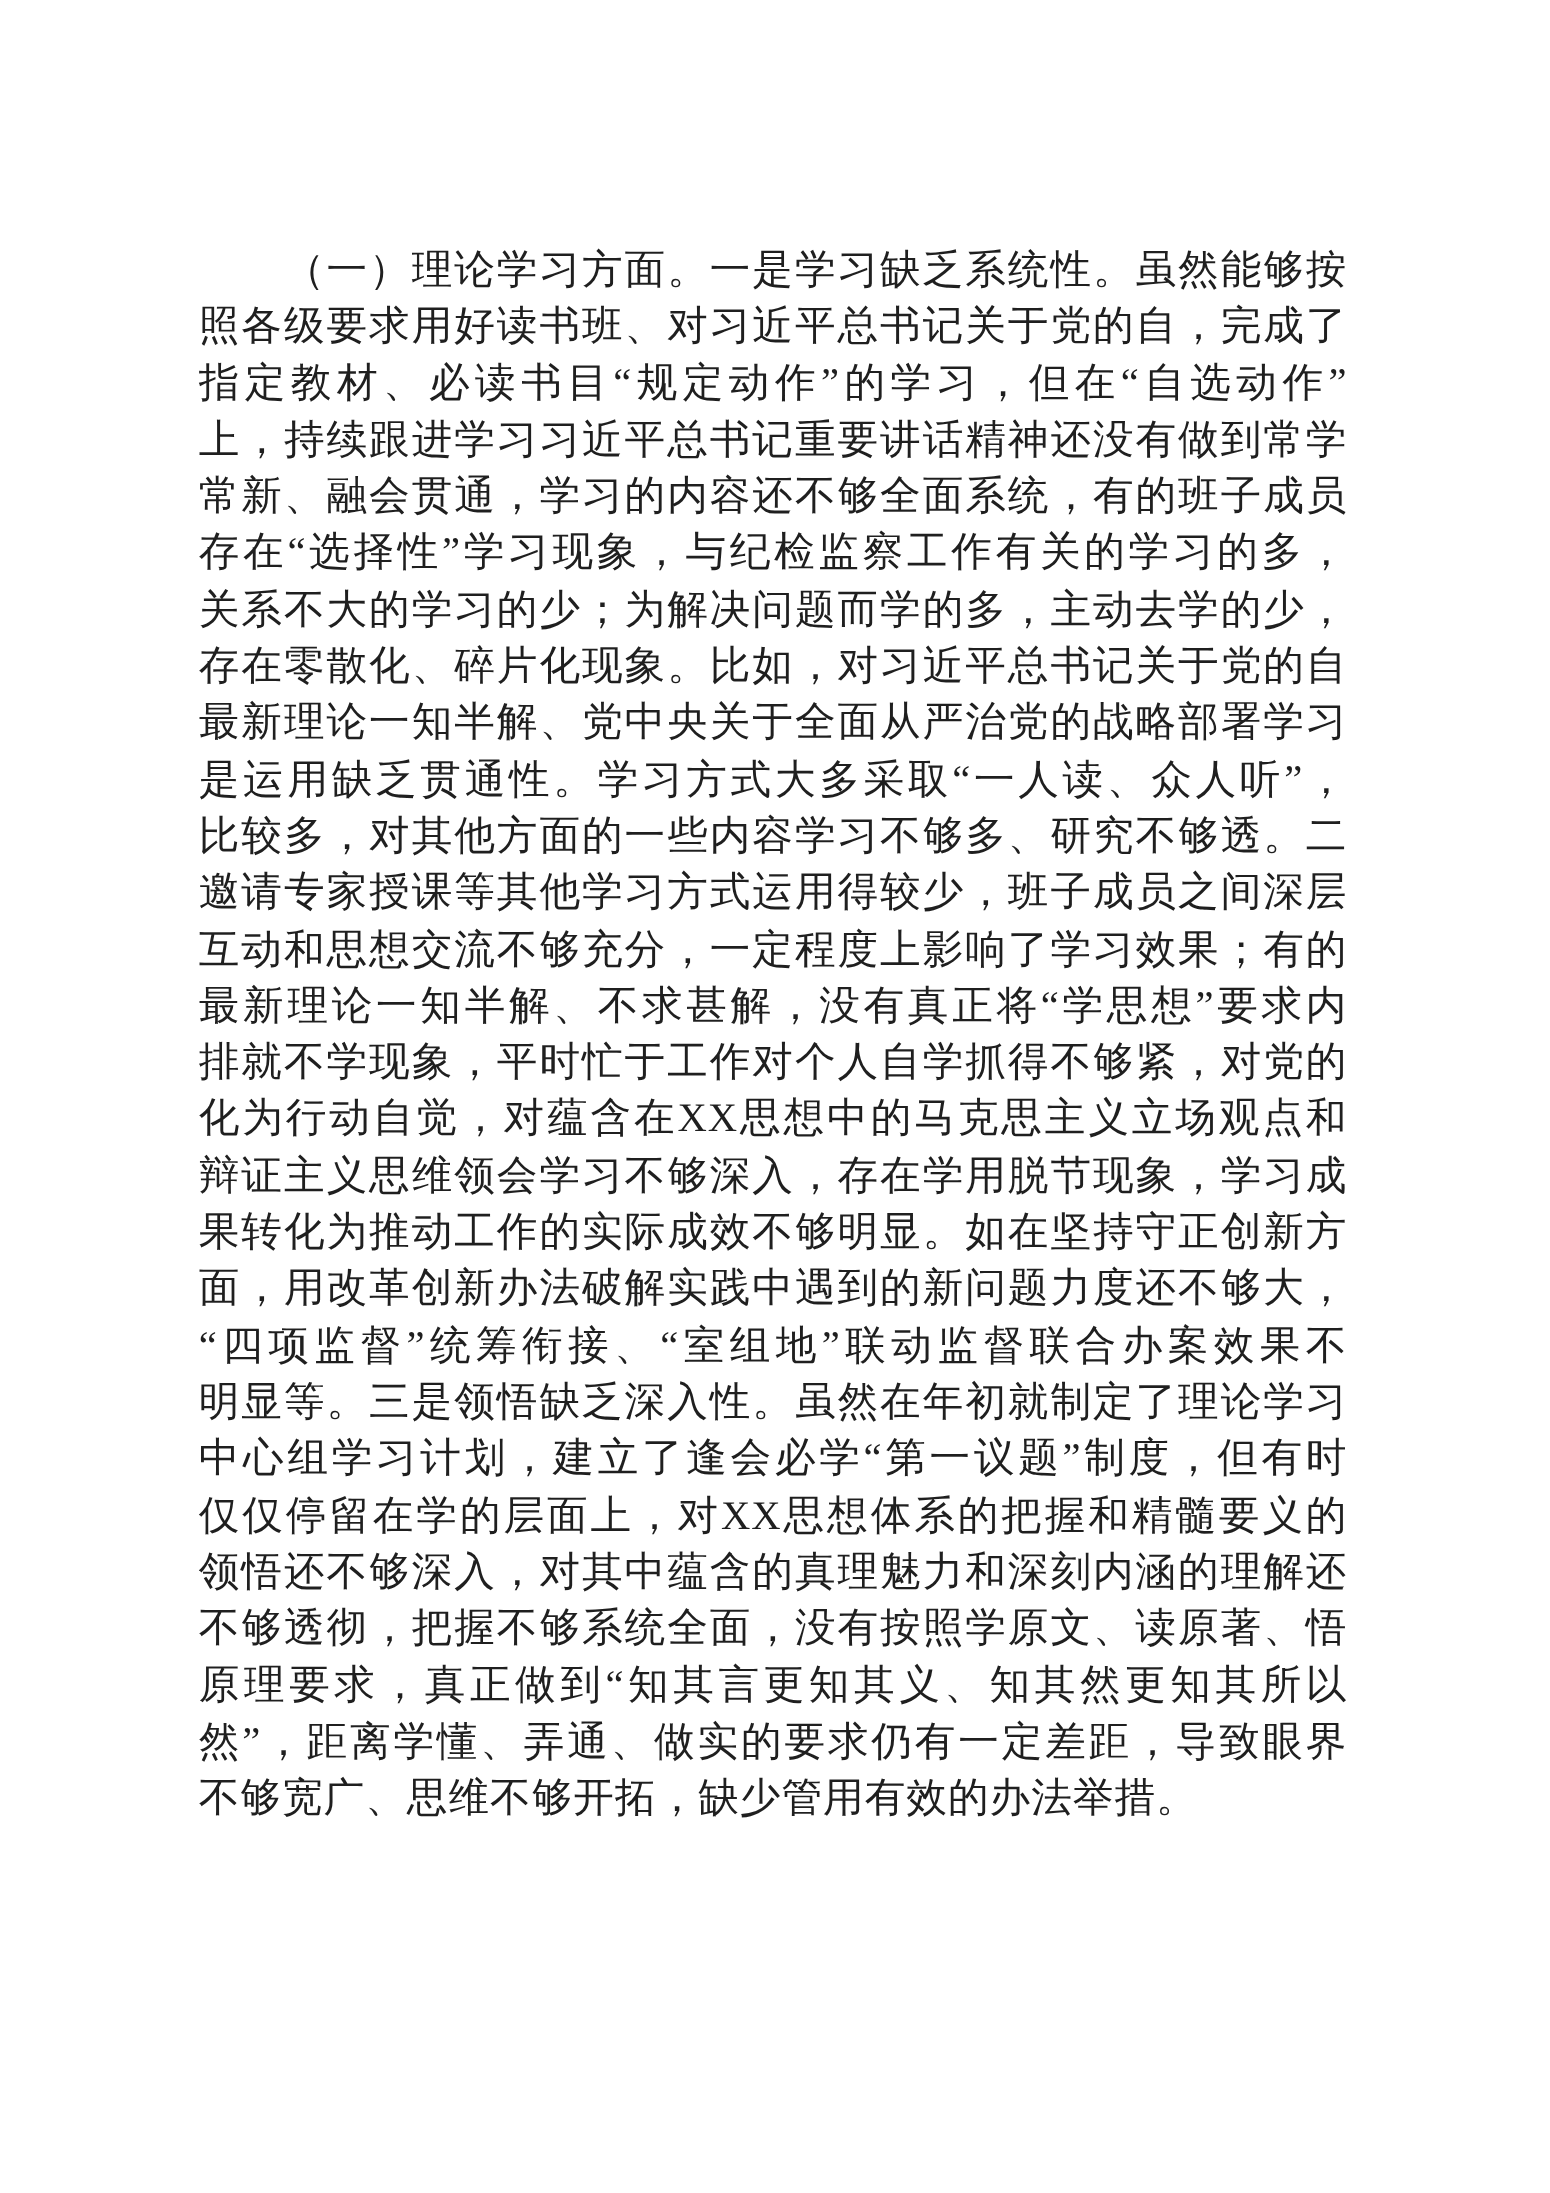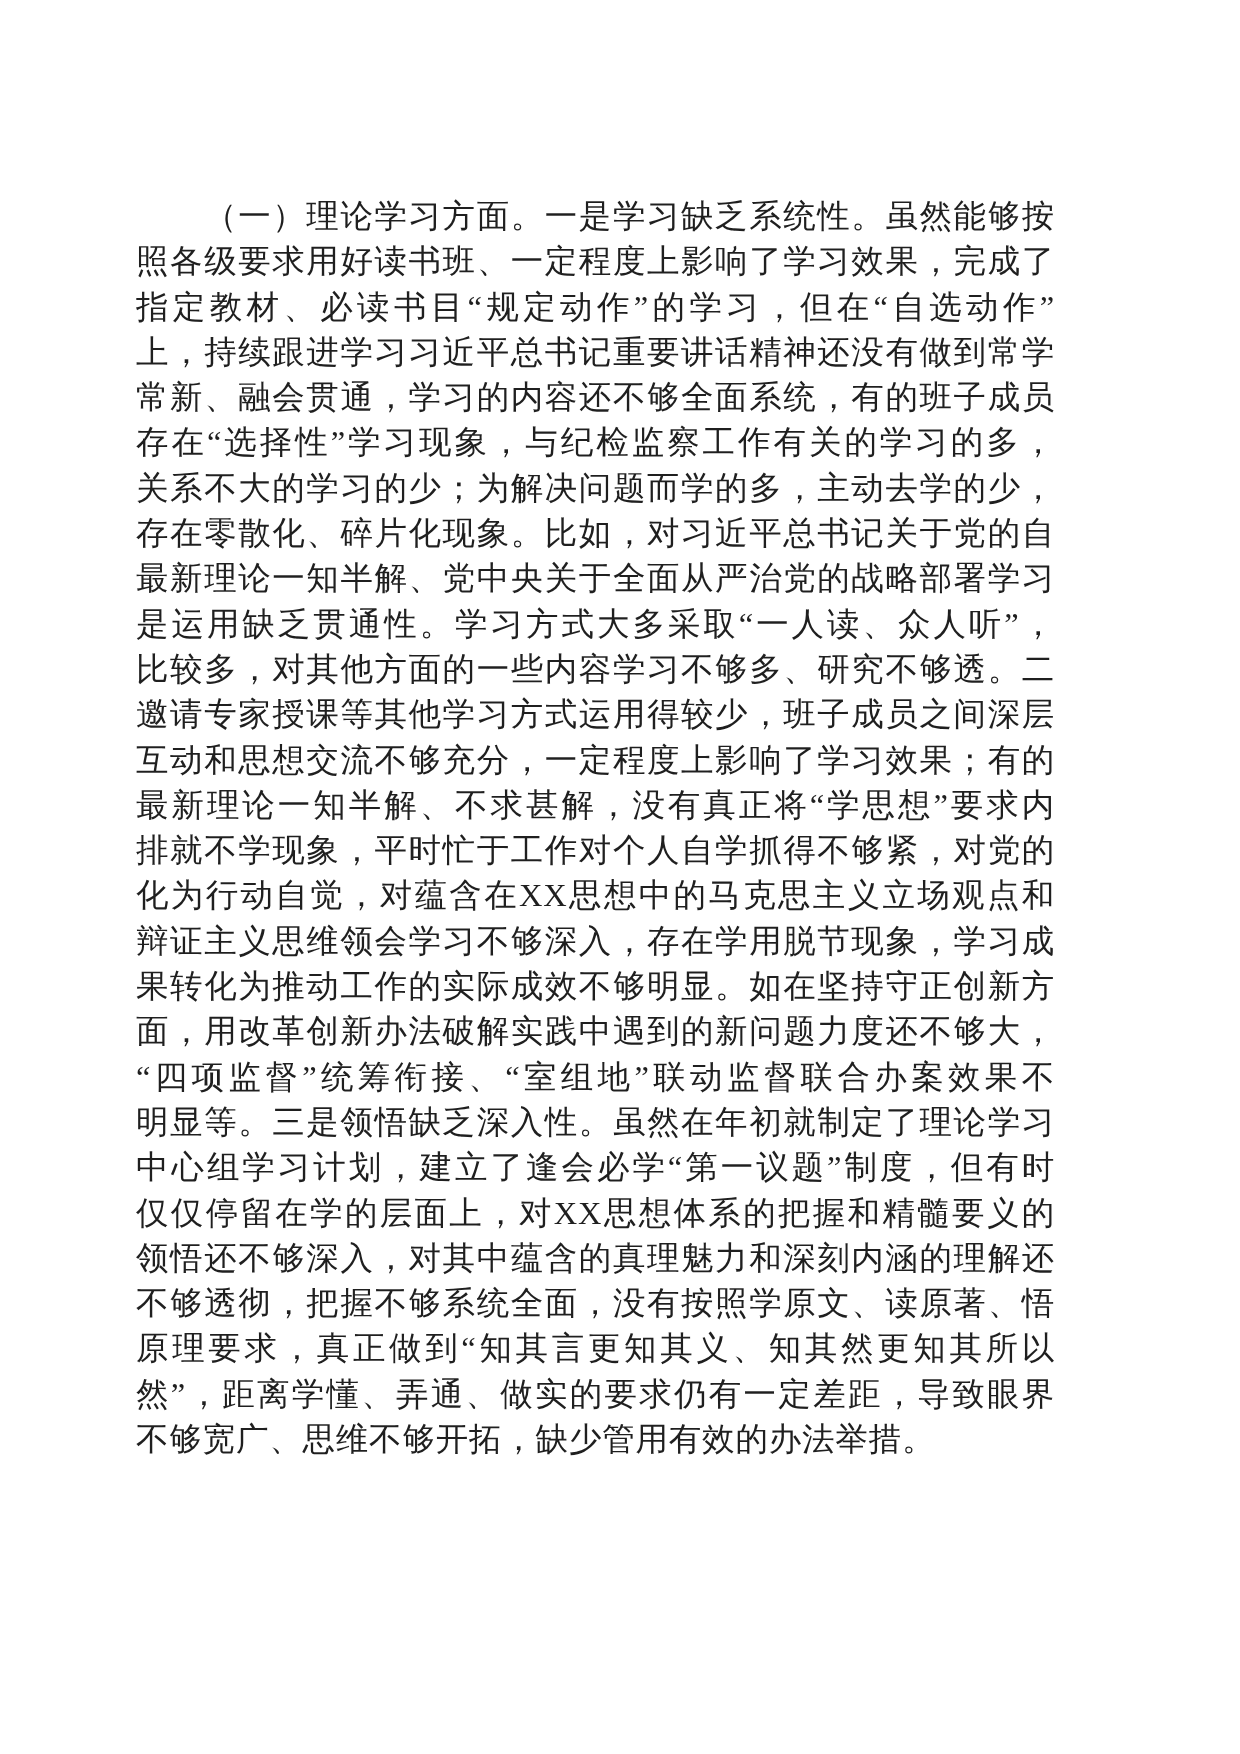--- a/index.html
+++ b/index.html
@@ -14,21 +14,21 @@
   .page {
     position: relative;
     width: 1240px;
     height: 1754px;
     background: #ffffff;
     overflow: hidden;
     font-family: "Liberation Serif", "DejaVu Serif", serif;
   }
   .textblock {
     position: absolute;
-    left: 136px;
+    left: 159px;
     top: 194px;
     width: 919px;
     font-size: 32.5px;
     color: #1f1f1f;
   }
   .line {
     height: 45.3px;
     line-height: 45.3px;
     letter-spacing: 0.8px;
     text-align: justify;
@@ -39,21 +39,21 @@
   .line.last {
     text-align-last: left;
   }
 </style>
 </head>
 <body>
 
 <div class="page">
   <div class="textblock">
     <div class="line">　　（一）理论学习方面。一是学习缺乏系统性。虽然能够按</div>
-    <div class="line">照各级要求用好读书班、一定程度上影响了学习效果，完成了</div>
+    <div class="line">照各级要求用好读书班、对习近平总书记关于党的自，完成了</div>
     <div class="line">指定教材、必读书目“规定动作”的学习，但在“自选动作”</div>
     <div class="line">上，持续跟进学习习近平总书记重要讲话精神还没有做到常学</div>
     <div class="line">常新、融会贯通，学习的内容还不够全面系统，有的班子成员</div>
     <div class="line">存在“选择性”学习现象，与纪检监察工作有关的学习的多，</div>
     <div class="line">关系不大的学习的少；为解决问题而学的多，主动去学的少，</div>
     <div class="line">存在零散化、碎片化现象。比如，对习近平总书记关于党的自</div>
     <div class="line">最新理论一知半解、党中央关于全面从严治党的战略部署学习的</div>
     <div class="line">是运用缺乏贯通性。学习方式大多采取“一人读、众人听”，</div>
     <div class="line">比较多，对其他方面的一些内容学习不够多、研究不够透。二</div>
     <div class="line">邀请专家授课等其他学习方式运用得较少，班子成员之间深层</div>

